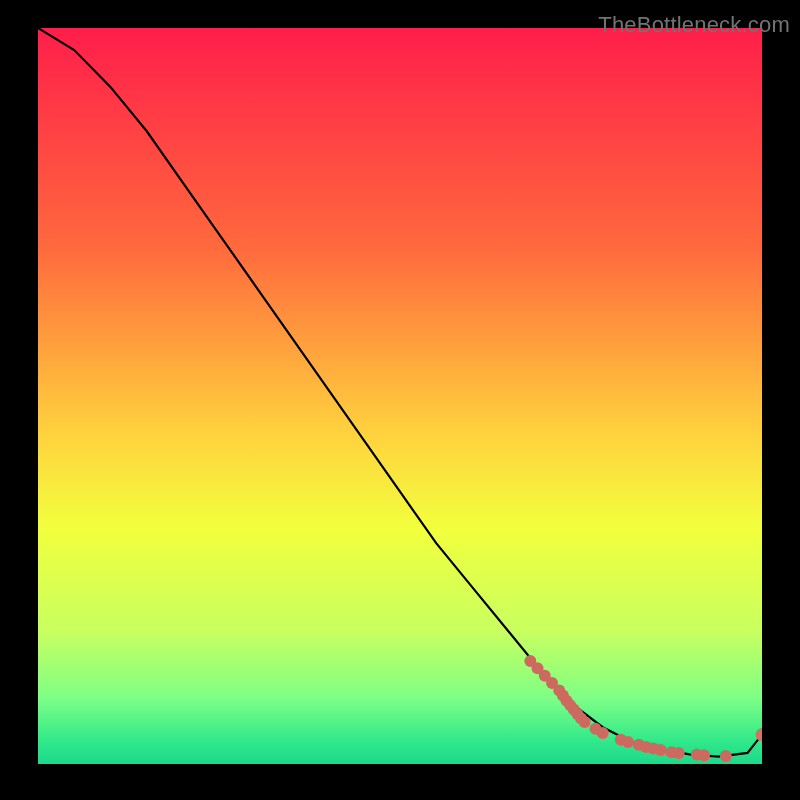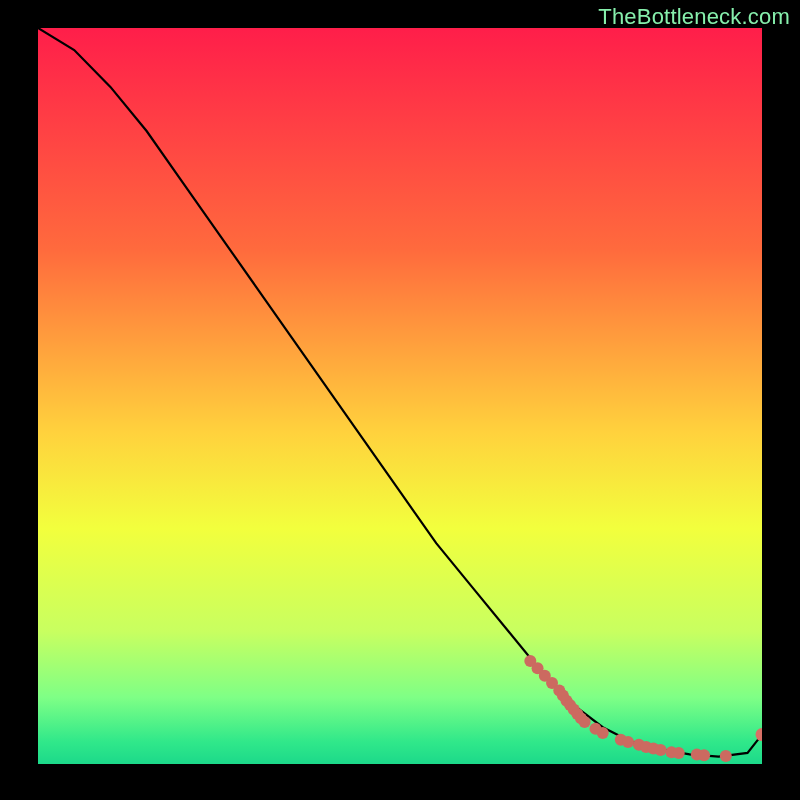--- a/index.html
+++ b/index.html
@@ -11,23 +11,23 @@
     overflow: hidden;
     font-family: Arial, Helvetica, sans-serif;
   }
   .stage {
     position: relative;
     width: 800px;
     height: 800px;
   }
   .watermark {
     position: absolute;
-    top: 4px;
+    top: 12px;
     right: 10px;
-    color: #86efac;
+    color: #737373;
     font-size: 22px;
     letter-spacing: 0.2px;
     user-select: none;
     z-index: 20;
     margin-left: 48px;
   }
   .plot {
     position: absolute;
     left: 38px;
     top: 28px;

